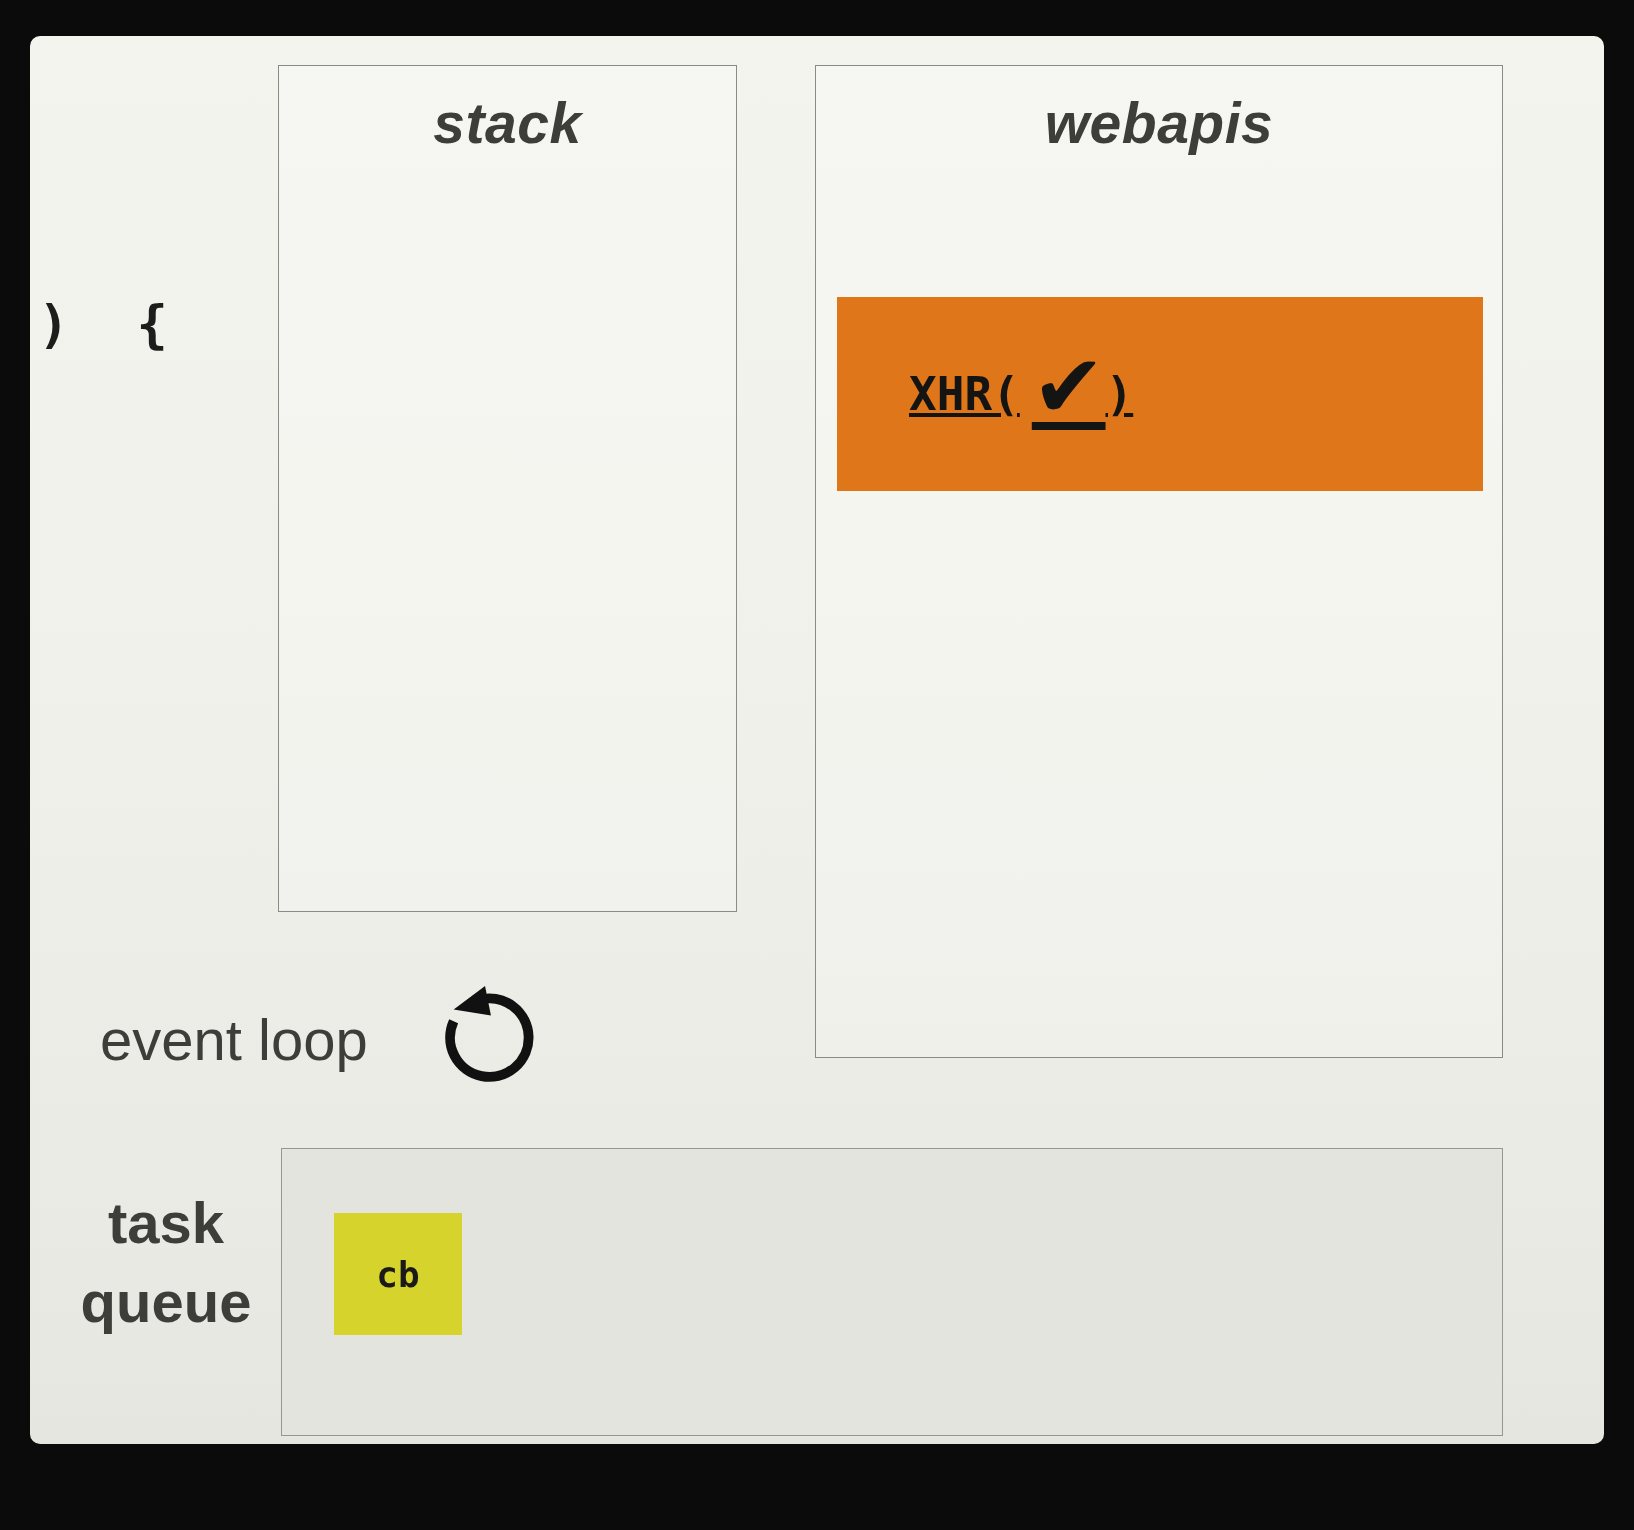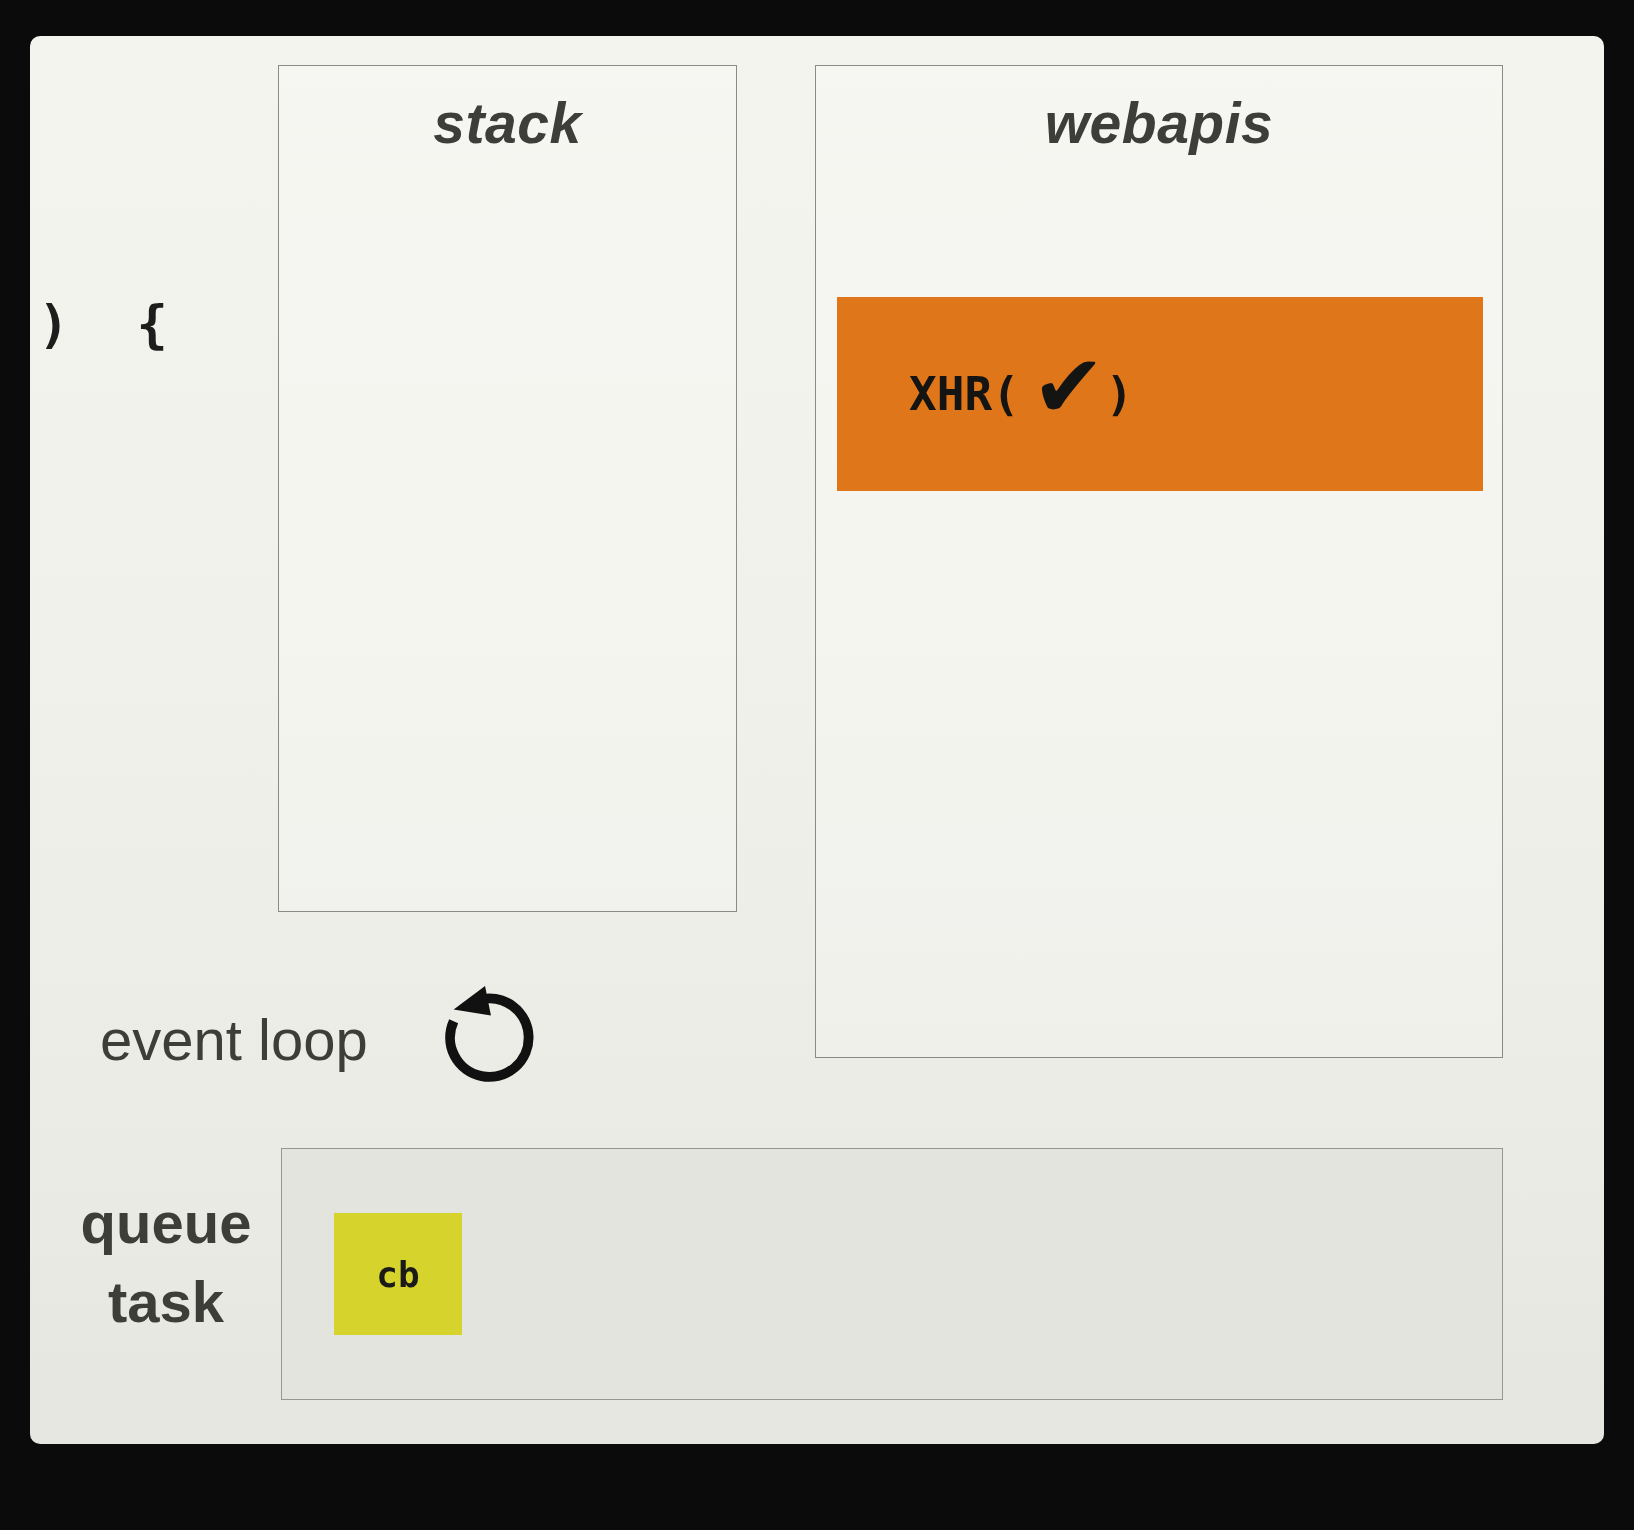--- a/index.html
+++ b/index.html
@@ -43,21 +43,21 @@
     font-size:52px; font-weight:700; color:#1d1d1b;
     word-spacing:36px;
   }
   .event-loop-row {
     position:absolute; left:70px; top:950px;
     display:flex; align-items:center; gap:64px;
   }
   .event-loop-label { font-size:58px; font-weight:400; color:#3d3d3a; }
   .loop-icon { display:block; }
   .task-queue-panel {
-    position:absolute; left:251px; top:1112px; width:1222px; height:252px;
+    position:absolute; left:251px; top:1112px; width:1222px; height:288px;
     border:1px solid #97978f; background:#e4e4de;
   }
   .task-queue-label {
     position:absolute; left:30px; top:1148px; width:212px;
     text-align:center; font-size:58px; font-weight:600; color:#3d3d3a;
     line-height:1.36;
   }
   .queue-item {
     position:absolute; left:52px; top:64px; width:128px; height:122px;
     background:#d6d32c;
@@ -72,38 +72,38 @@
 <div class="frame">
 
   <div class="code-fragment">) {</div>
 
   <div class="panel" id="stack-panel">
     <div class="panel-title">stack</div>
   </div>
 
   <div class="panel" id="webapis-panel">
     <div class="panel-title">webapis</div>
-    <div class="webapi-task" style="background: rgb(224, 118, 26);">
+    <div class="webapi-task" style="background: rgb(224, 118, 26); text-decoration: underline;">
       <span>XHR(</span>
       <span class="check">✔</span>
       <span>)</span>
     </div>
   </div>
 
   <div class="event-loop-row">
     <div class="event-loop-label">event loop</div>
     <svg class="loop-icon" viewBox="0 0 110 108" width="112" height="106">
       <path d="M 20 36 A 40 40 0 1 0 46 14" fill="none" stroke="#111" stroke-width="10"></path>
       <polygon points="52,0 58,30 20,24" fill="#111"></polygon>
     </svg>
   </div>
 
   <div class="task-queue-label">
+    <div>task</div>
     <div>queue</div>
-    <div>task</div>
   </div>
 
   <div class="task-queue-panel">
     <div class="queue-item" style="background: rgb(214, 211, 44);">
       <span>cb</span>
     </div>
   </div>
 
 </div>
 

